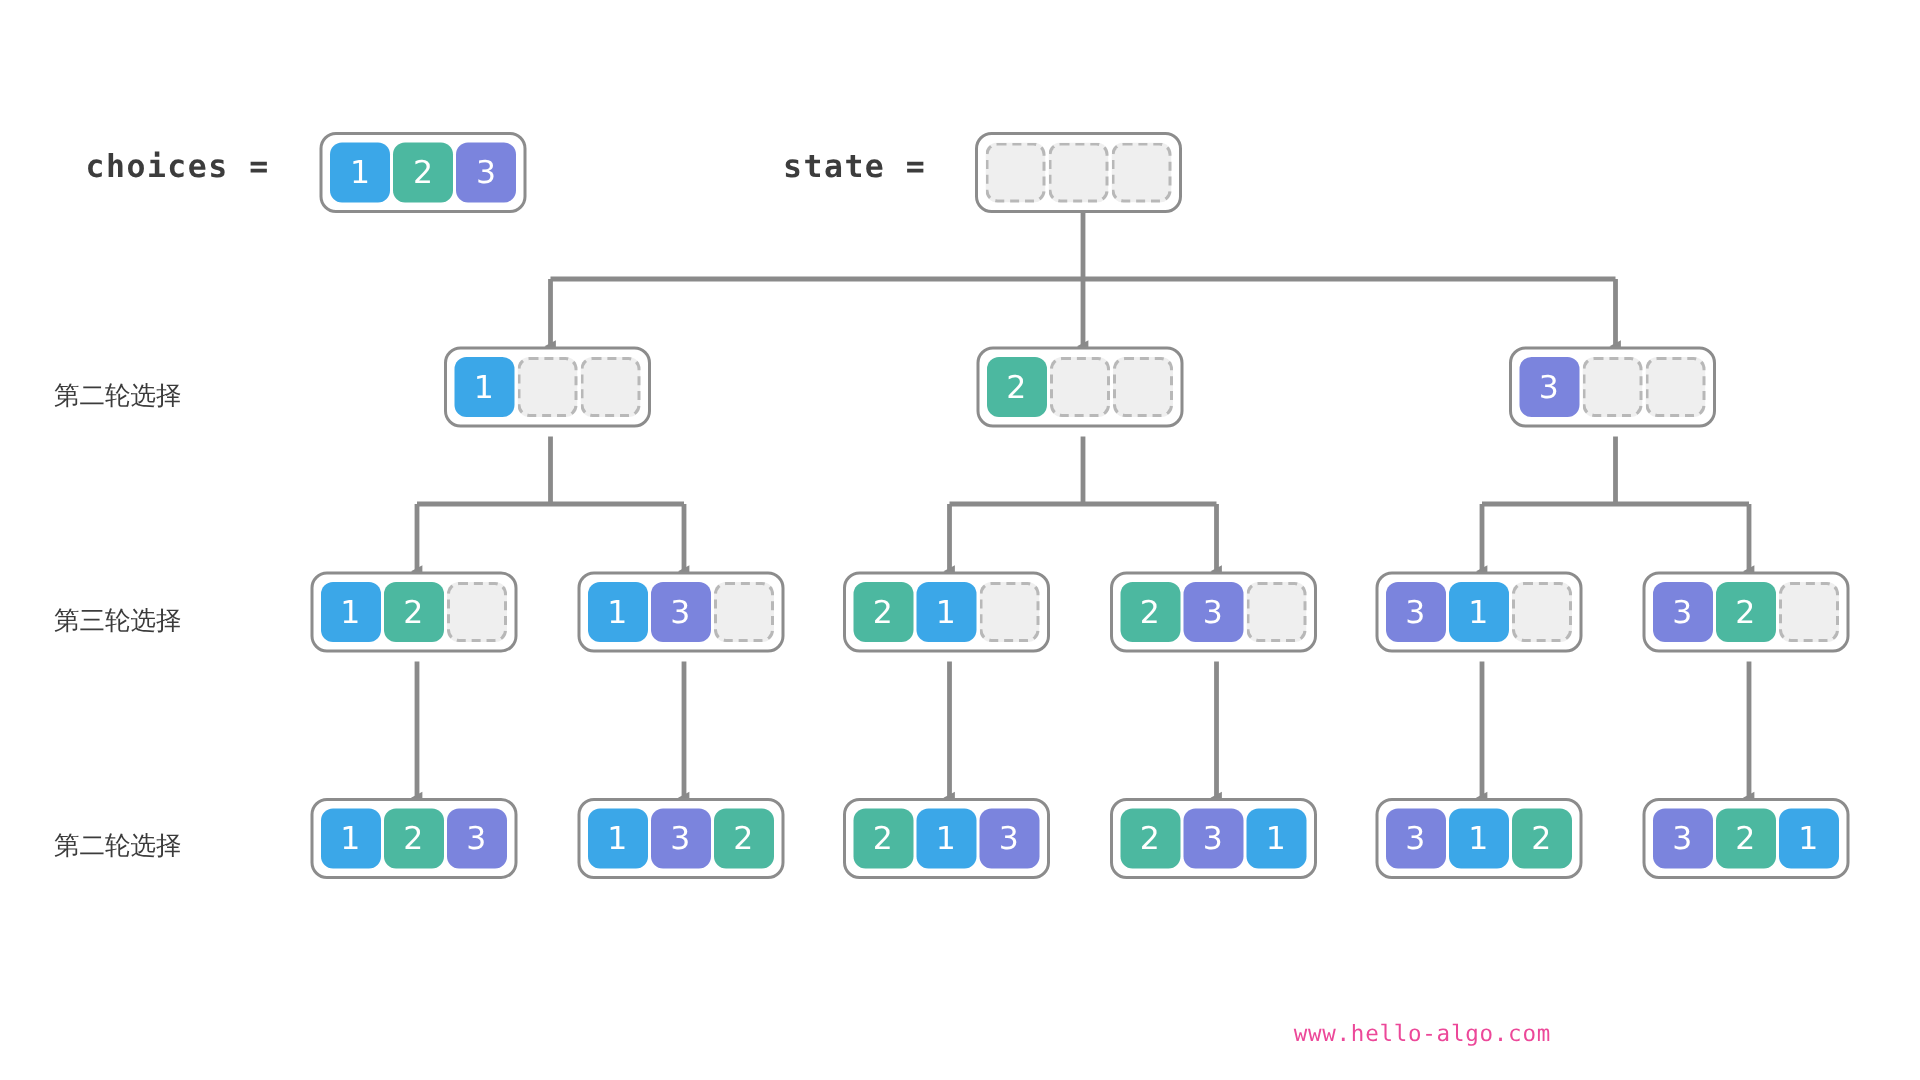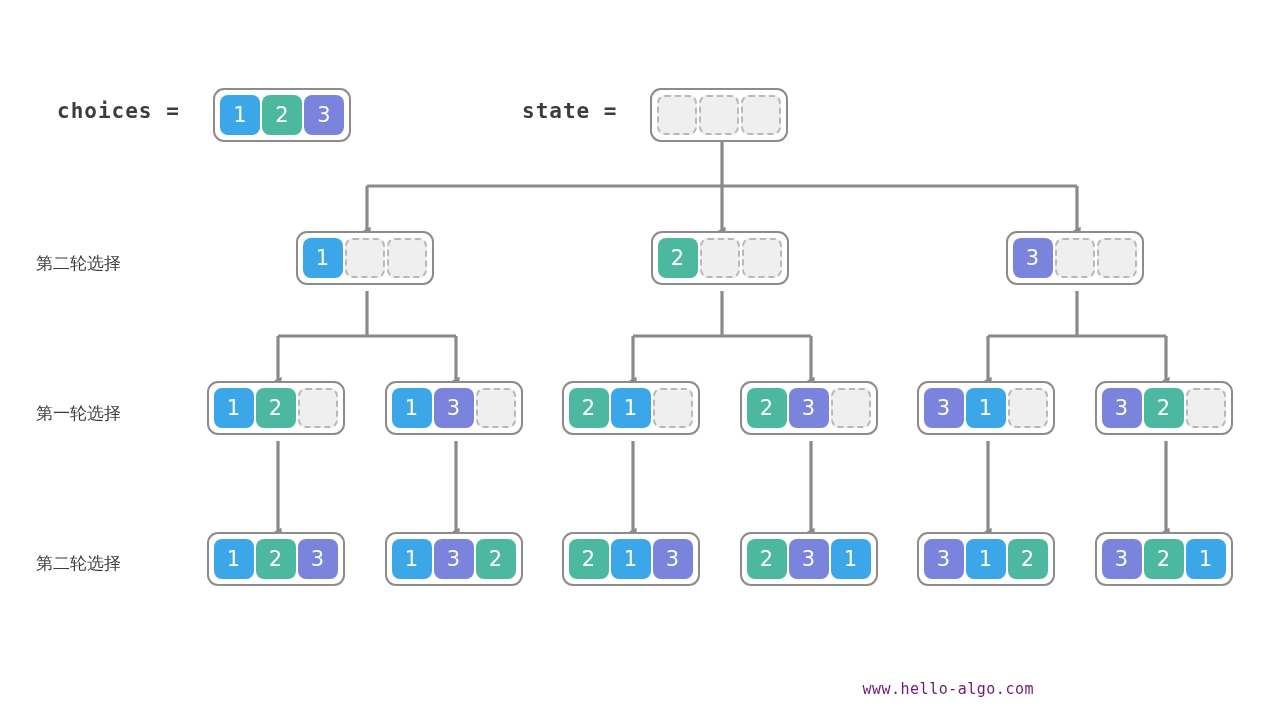--- a/index.html
+++ b/index.html
@@ -88,21 +88,21 @@
     color: transparent;
   }
 
   
   #watermark {
     position: absolute;
     right: 34px;
     bottom: 22px;
     font-family: "DejaVu Sans Mono", "Liberation Mono", monospace;
     font-size: 15px;
-    color: #701a75;
+    color: #ec4899;
     letter-spacing: 0.5px;
     white-space: nowrap;
     z-index: 3;
   }
 </style>
 </head>
 <body>
 
 <div id="canvas">
 
@@ -154,21 +154,21 @@
     </div>
 
   <div class="var-label" style="left:522px; top:99px;">state =</div>
   <div class="array" id="state-array" style="left:650px; top:88px;">
       <div class="cell empty"></div>
       <div class="cell empty"></div>
       <div class="cell empty"></div>
     </div>
 
   <div class="row-label" style="left:36px; top:252px;">第二轮选择</div>
-  <div class="row-label" style="left:36px; top:402px;">第一轮选择</div>
+  <div class="row-label" style="left:36px; top:402px;">第三轮选择</div>
   <div class="row-label" style="left:36px; top:552px;">第二轮选择</div>
 
   <div id="tree-nodes">
       <div class="array" style="left: 295.5px; top: 231px;">
         <div class="cell" style="background: rgb(59, 167, 232);">1</div>
         <div class="cell empty"></div>
         <div class="cell empty"></div>
       </div>
       <div class="array" style="left: 650.5px; top: 231px;">
         <div class="cell" style="background: rgb(76, 184, 160);">2</div>

